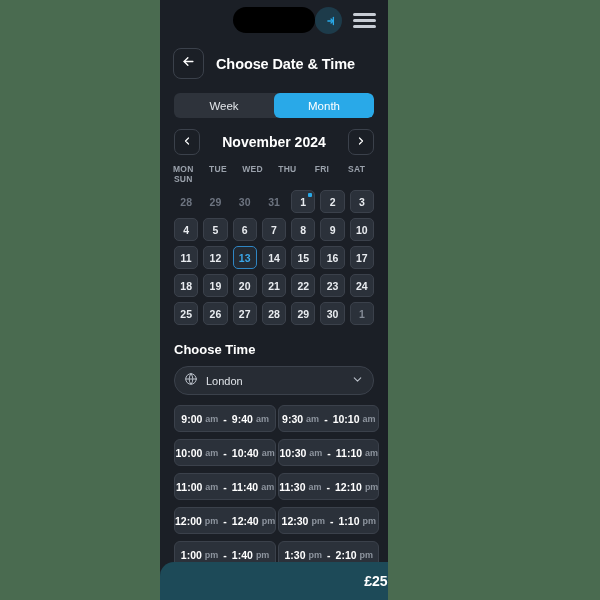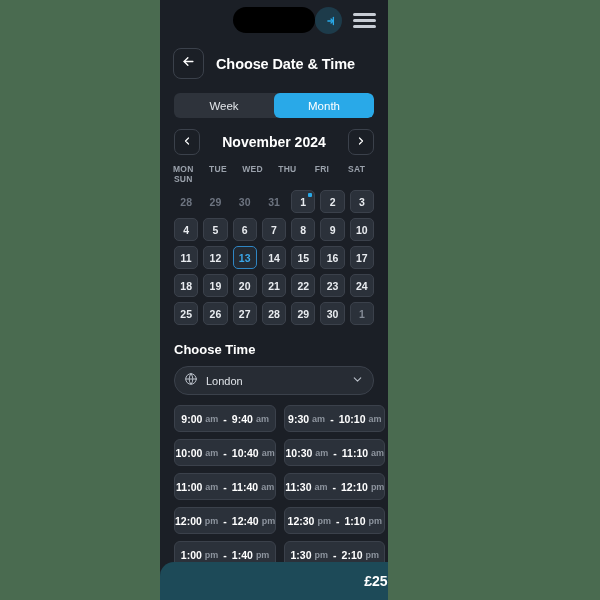--- a/index.html
+++ b/index.html
@@ -193,21 +193,21 @@
     flex: 1;
     color: #dfe3e8;
     font-size: 11px;
   }
 
   
   .slots {
     margin: 10px 14px 0 14px;
     display: grid;
     grid-template-columns: 1fr 1fr;
-    gap: 7px 8px;
+    gap: 7px 2px;
   }
   .slot {
     height: 27px;
     border-radius: 6px;
     background: #2b313a;
     border: 1px solid #3b414b;
     display: flex; align-items: center; justify-content: center;
     gap: 3px;
     white-space: nowrap;
   }

